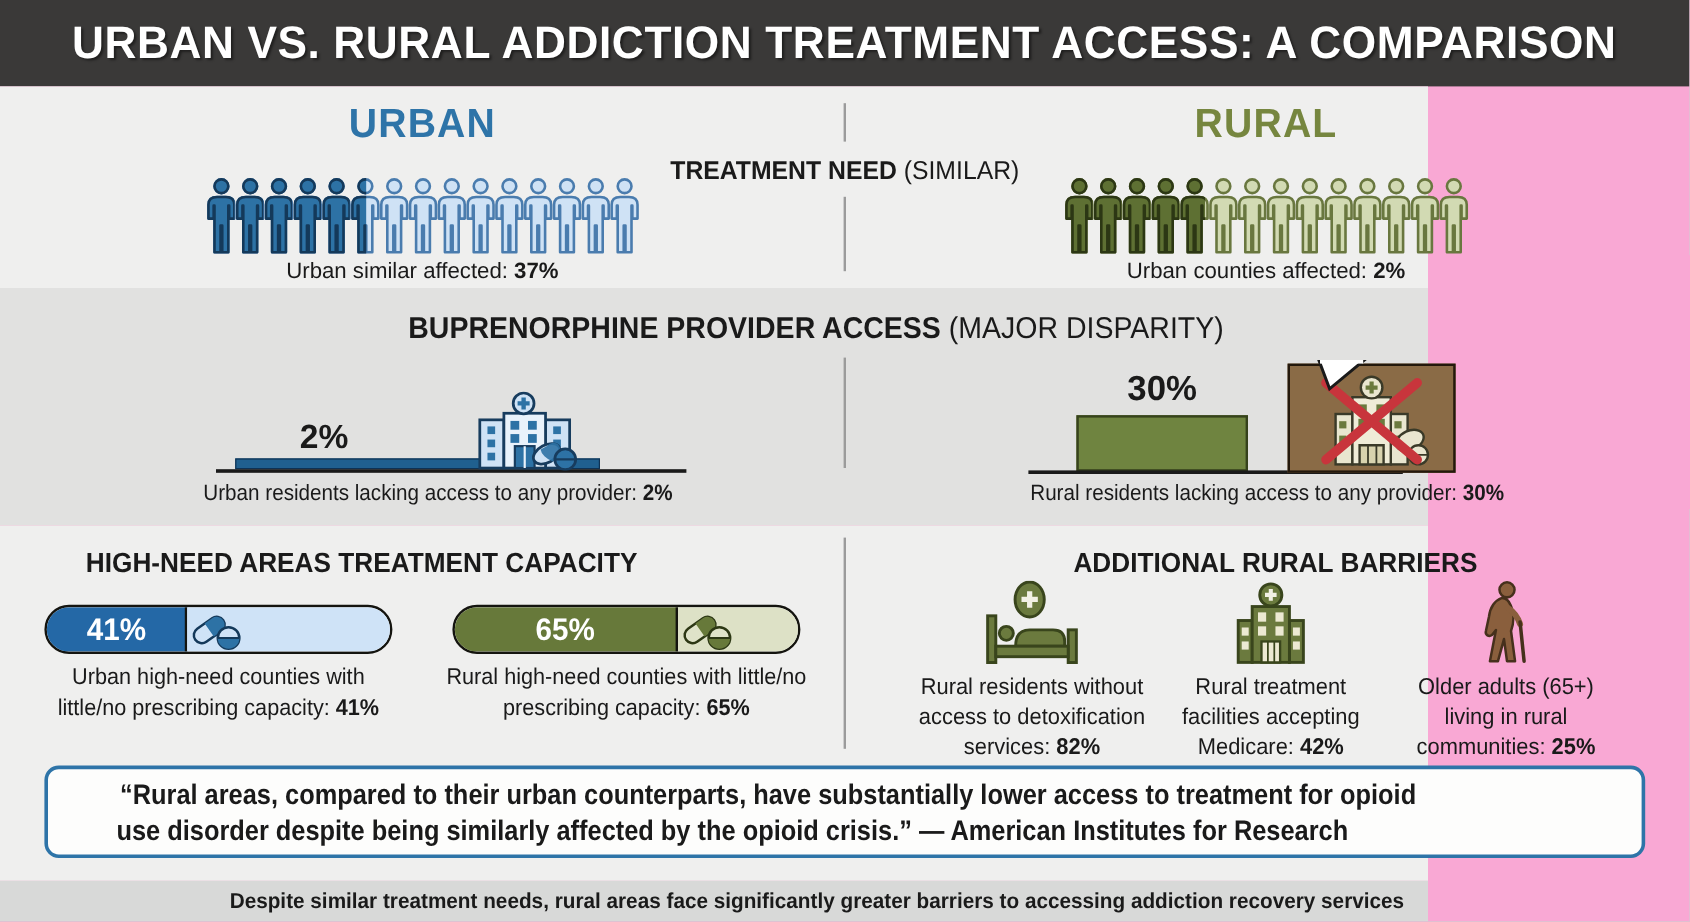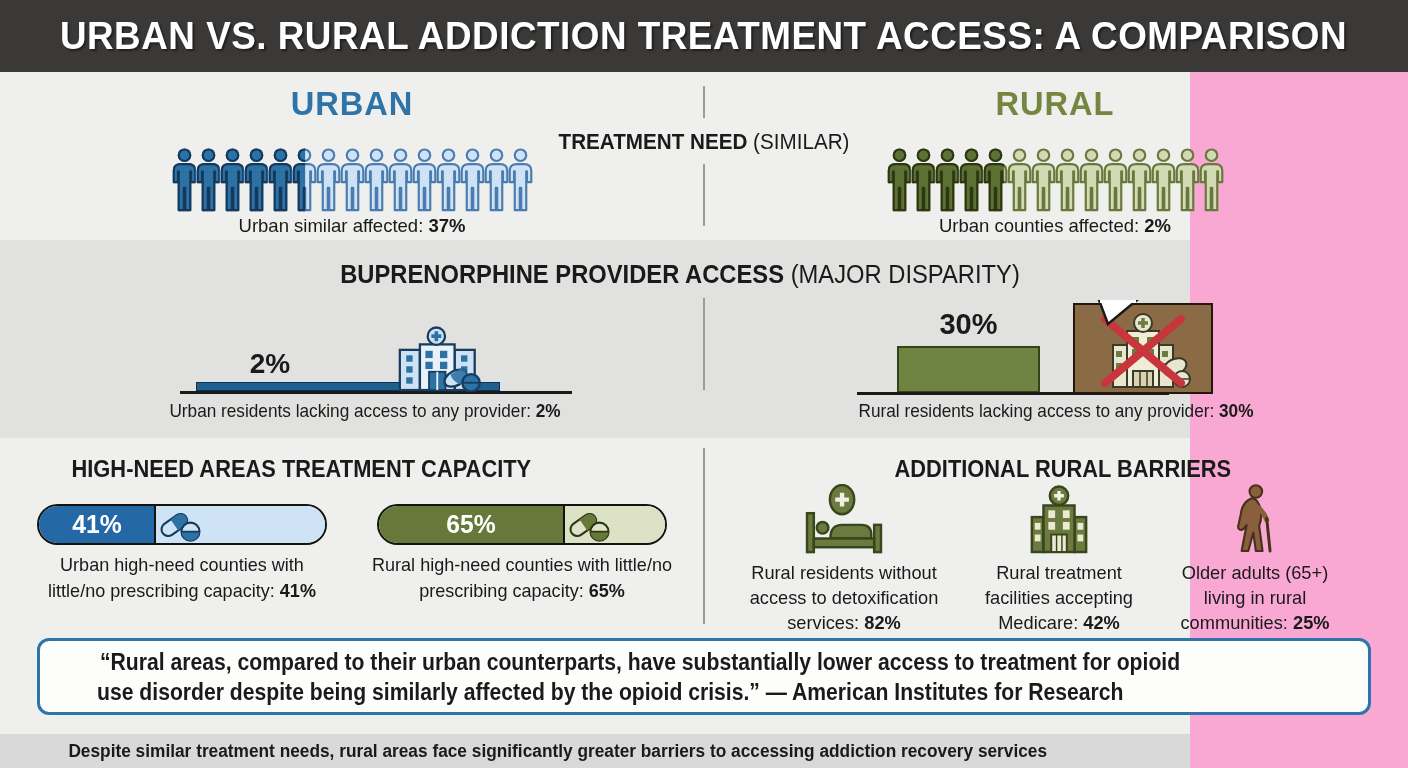--- a/index.html
+++ b/index.html
@@ -12,21 +12,21 @@
             display:flex;align-items:center;justify-content:center;}
   #titlebar .t{color:#fff;font-size:38px;font-weight:700;letter-spacing:.5px;white-space:nowrap;
                transform:scaleX(.97);text-shadow:2px 2px 2px rgba(0,0,0,.45);}
 
   
   .sec{position:absolute;left:0;width:1190px;padding-left:48px;}
   #sec1{top:72px;height:168px;background:#efefee;}
   #sec2{top:240px;height:198px;background:#e1e1e0;}
   #sec3{top:438px;height:197px;background:#efefee;}
   #quoterow{top:635px;height:99px;background:#efefee;}
-  #footer{top:734px;height:34px;background:#d8d9d8;display:flex;align-items:center;justify-content:flex-start;}
+  #footer{top:734px;height:34px;background:#d8d9d8;display:flex;align-items:center;justify-content:flex-end;}
 
   .vdiv{position:absolute;width:2px;background:#9b9b9b;}
 
   .colhead{position:absolute;font-size:34px;font-weight:700;letter-spacing:1px;text-align:center;transform:scaleX(.96);}
   .cx{transform:scaleX(.93);transform-origin:50% 50%;}
   .cap{font-size:18.5px;line-height:25px;text-align:center;}
   .cap b{font-weight:700;}
   .sechead{position:absolute;text-align:center;font-weight:700;white-space:nowrap;}
 
   
@@ -469,21 +469,21 @@
 
     <div class="barcap" style="left:22px;">
       <span>Urban high-need counties with little/no prescribing capacity: </span><b>41%</b>
     </div>
     <div class="barcap" style="left:362px;">
       <span>Rural high-need counties with little/no prescribing capacity: </span><b>65%</b>
     </div>
 
     <div class="sechead" style="left:886px;top:18px;width:340px;font-size:23px;transform:scaleX(.95);">ADDITIONAL RURAL BARRIERS</div>
 
-    <div class="bitem" style="left:726px;top:46px;width:236px;">
+    <div class="bitem" style="left:742px;top:46px;width:236px;">
       <div class="icon">
         <svg width="88" height="72" viewBox="0 0 88 74">
           <ellipse cx="42" cy="16" rx="12.5" ry="15" fill="#6b7a3e" stroke="#39451c" stroke-width="2.5"></ellipse>
           <path d="M42 9 v14 M35 16 h14" stroke="#f2f0e4" stroke-width="4.5" fill="none"></path>
           <rect x="6" y="30" width="7" height="40" fill="#6b7a3e" stroke="#39451c" stroke-width="2.5"></rect>
           <rect x="75" y="42" width="7" height="28" fill="#6b7a3e" stroke="#39451c" stroke-width="2.5"></rect>
           <circle cx="22" cy="45" r="6" fill="#6b7a3e" stroke="#39451c" stroke-width="2.5"></circle>
           <path d="M30 56 Q30 42 42 42 L62 42 Q72 42 72 52 v4 H30 z" fill="#6b7a3e" stroke="#39451c" stroke-width="2.5"></path>
           <rect x="13" y="56" width="62" height="9" fill="#6b7a3e" stroke="#39451c" stroke-width="2.5"></rect>
         </svg>

